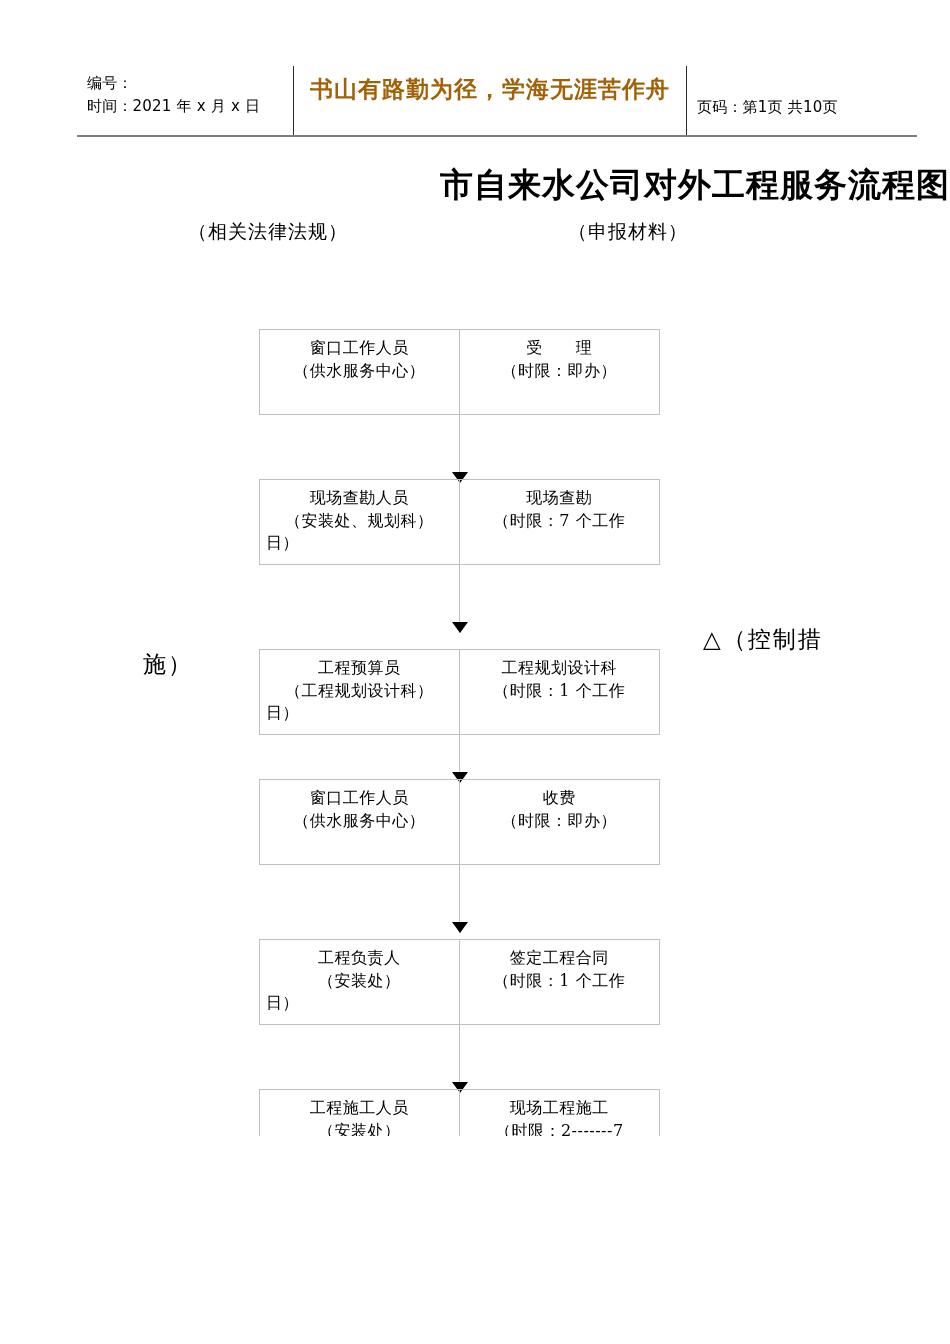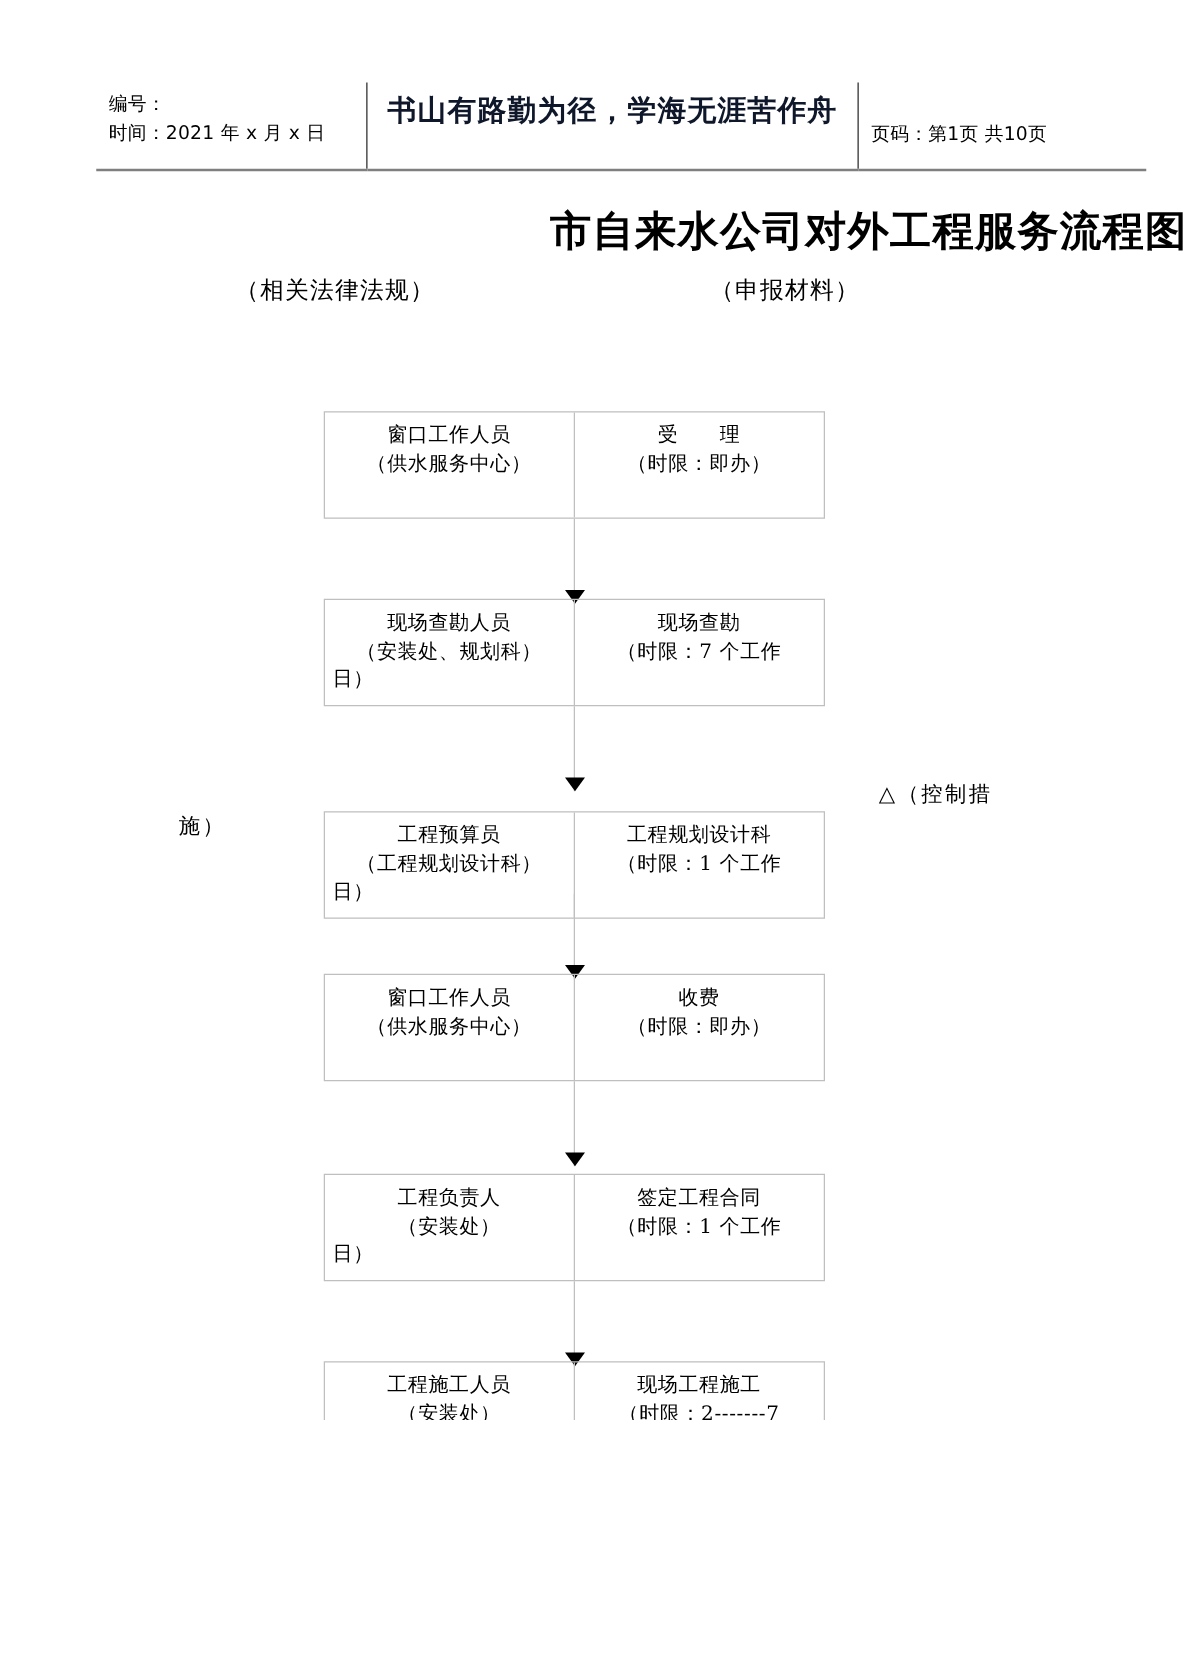--- a/index.html
+++ b/index.html
@@ -37,21 +37,21 @@
     padding: 6px 10px 16px 10px;
     vertical-align: top;
     font-size: 15px;
     line-height: 1.55;
     letter-spacing: 0.2px;
   }
   .header-table td.cell-num { width: 196px; border-left: none; }
   .header-table td.cell-motto { width: 372px; text-align: center; }
   .header-table td.cell-page { width: 210px; border-right: none; padding-top: 30px; }
   .motto {
-    color: #0f172a;
+    color: #a16207;
     font-size: 23px;
     font-weight: bold;
     letter-spacing: 1px;
     white-space: nowrap;
   }
   .hdr-line { display: block; white-space: nowrap; }
 
   
   .doc-title {
     position: absolute;
@@ -139,21 +139,21 @@
     height: 0;
     border-left: 8px solid transparent;
     border-right: 8px solid transparent;
     border-top: 11px solid #000000;
   }
 
   
   .annot {
     position: absolute;
     font-family: "DejaVu Serif", "Liberation Serif", serif;
-    font-size: 17px;
+    font-size: 23px;
     letter-spacing: 2px;
     white-space: nowrap;
   }
   .annot-right { left: 703px; top: 608px; }
   .annot-left  { left: 143px; top: 633px; }
 
   
   .footer {
     position: absolute;
     left: 0;

